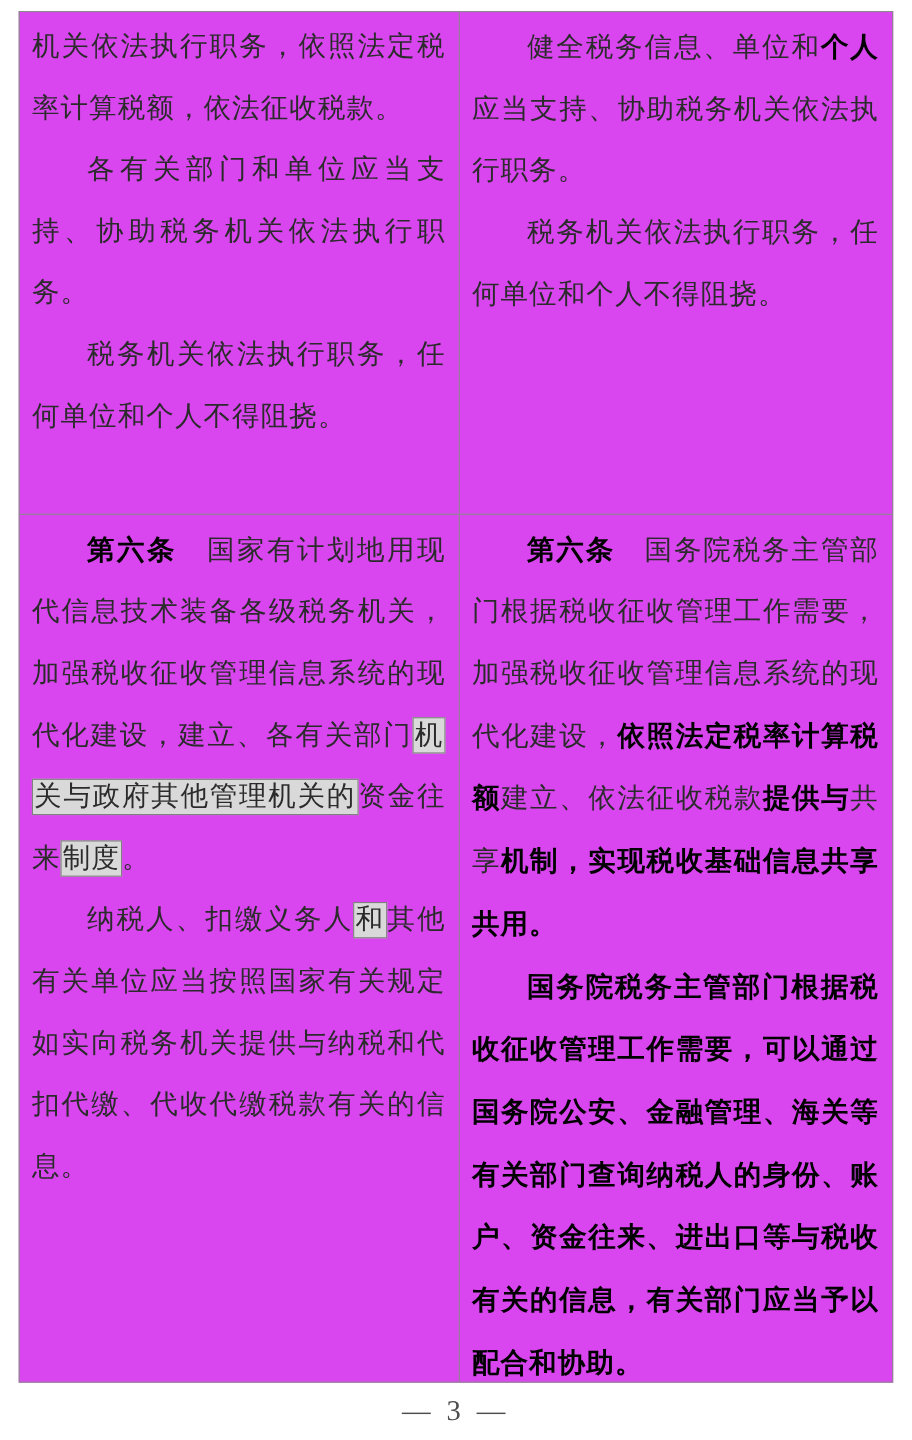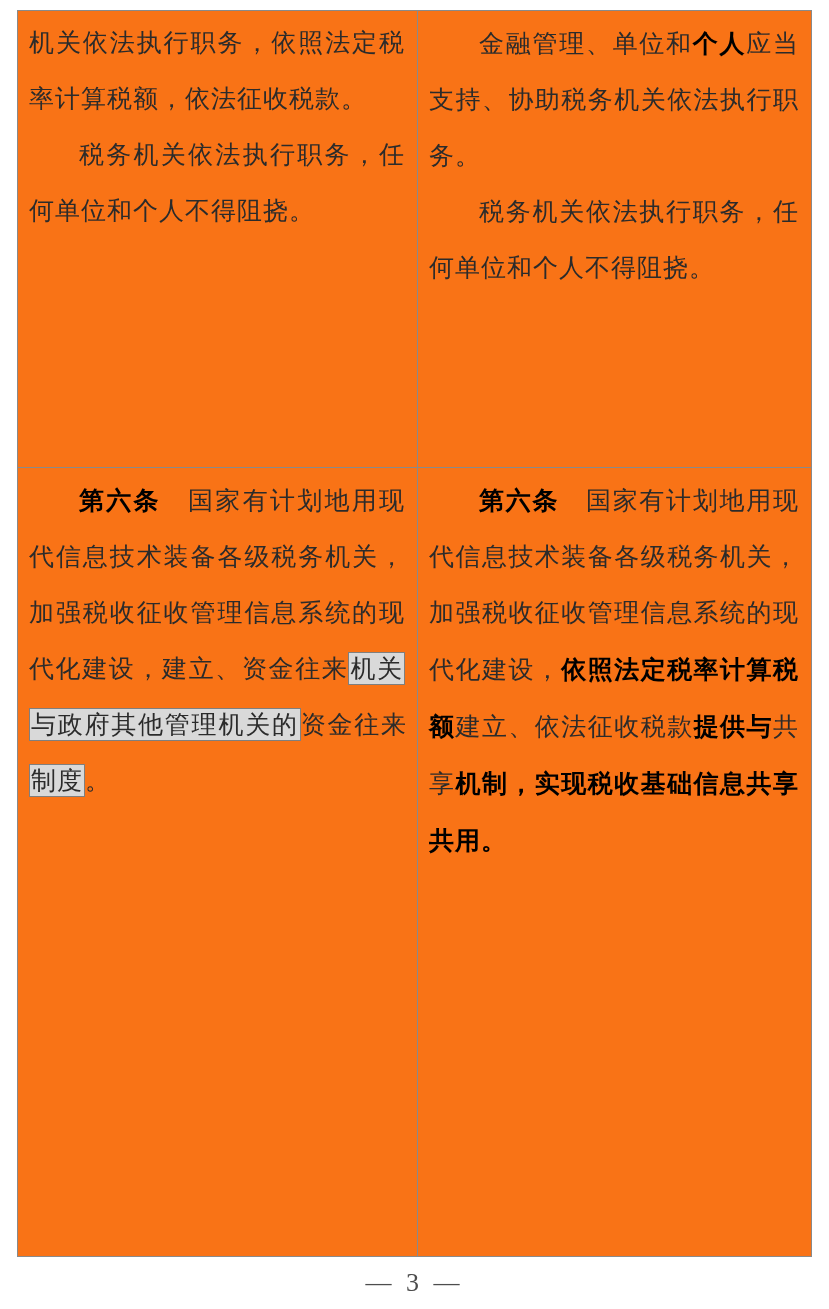--- a/index.html
+++ b/index.html
@@ -15,21 +15,21 @@
     background: #ffffff;
     overflow: hidden;
   }
   .doc-table {
     position: absolute;
     left: 17px;
     top: 10px;
     width: 793px;
     border: 1px solid #8a8a8a;
     box-sizing: content-box;
-    background: #f97316;
+    background: #d946ef;
   }
   .trow {
     display: flex;
     overflow: hidden;
   }
   .trow.row-1 { height: 456px; }
   .trow.row-2 { height: 788px; border-top: 1px solid #8a8a8a; }
   .tcell {
     box-sizing: border-box;
     overflow: hidden;
@@ -75,30 +75,33 @@
   }
 </style>
 </head>
 <body>
 
 <div class="page">
   <div class="doc-table">
       <div class="trow row-1">
         <div class="tcell left">
           <p class="para"><span class="run-normal">机关依法执行职务，依照法定税率计算税额，依法征收税款。</span></p>
+          <p class="para indent"><span class="run-normal">各有关部门和单位应当支持、协助税务机关依法执行职务。</span></p>
           <p class="para indent"><span class="run-normal">税务机关依法执行职务，任何单位和个人不得阻挠。</span></p>
         </div>
         <div class="tcell right">
-          <p class="para indent"><span class="run-normal">金融管理、单位和</span><span class="run-bold">个人</span><span class="run-normal">应当支持、协助税务机关依法执行职务。</span></p>
+          <p class="para indent"><span class="run-normal">健全税务信息、单位和</span><span class="run-bold">个人</span><span class="run-normal">应当支持、协助税务机关依法执行职务。</span></p>
           <p class="para indent"><span class="run-normal">税务机关依法执行职务，任何单位和个人不得阻挠。</span></p>
         </div>
       </div>
       <div class="trow row-2">
         <div class="tcell left">
-          <p class="para indent"><span class="run-bold">第六条</span><span class="run-normal">　国家有计划地用现代信息技术装备各级税务机关，加强税收征收管理信息系统的现代化建设，建立、资金往来</span><span class="run-hl">机关与政府其他管理机关的</span><span class="run-normal">资金往来</span><span class="run-hl">制度</span><span class="run-normal">。</span></p>
+          <p class="para indent"><span class="run-bold">第六条</span><span class="run-normal">　国家有计划地用现代信息技术装备各级税务机关，加强税收征收管理信息系统的现代化建设，建立、各有关部门</span><span class="run-hl">机关与政府其他管理机关的</span><span class="run-normal">资金往来</span><span class="run-hl">制度</span><span class="run-normal">。</span></p>
+          <p class="para indent"><span class="run-normal">纳税人、扣缴义务人</span><span class="run-hl">和</span><span class="run-normal">其他有关单位应当按照国家有关规定如实向税务机关提供与纳税和代扣代缴、代收代缴税款有关的信息。</span></p>
         </div>
         <div class="tcell right">
-          <p class="para indent"><span class="run-bold">第六条</span><span class="run-normal">　国家有计划地用现代信息技术装备各级税务机关，加强税收征收管理信息系统的现代化建设，</span><span class="run-bold">依照法定税率计算税额</span><span class="run-normal">建立、依法征收税款</span><span class="run-bold">提供与</span><span class="run-normal">共享</span><span class="run-bold">机制，实现税收基础信息共享共用。</span></p>
+          <p class="para indent"><span class="run-bold">第六条</span><span class="run-normal">　国务院税务主管部门根据税收征收管理工作需要，加强税收征收管理信息系统的现代化建设，</span><span class="run-bold">依照法定税率计算税额</span><span class="run-normal">建立、依法征收税款</span><span class="run-bold">提供与</span><span class="run-normal">共享</span><span class="run-bold">机制，实现税收基础信息共享共用。</span></p>
+          <p class="para indent"><span class="run-bold">国务院税务主管部门根据税收征收管理工作需要，可以通过国务院公安、金融管理、海关等有关部门查询纳税人的身份、账户、资金往来、进出口等与税收有关的信息，有关部门应当予以配合和协助。</span></p>
         </div>
       </div>
     </div>
   <div class="footer">— 3 —</div>
 </div>
 
 </body></html>

